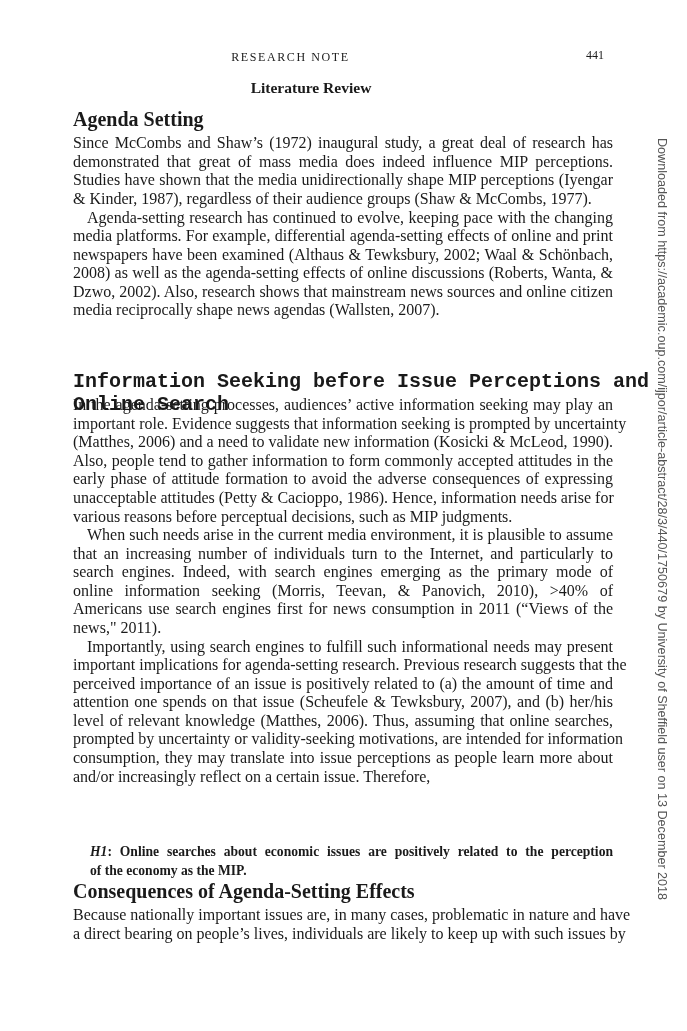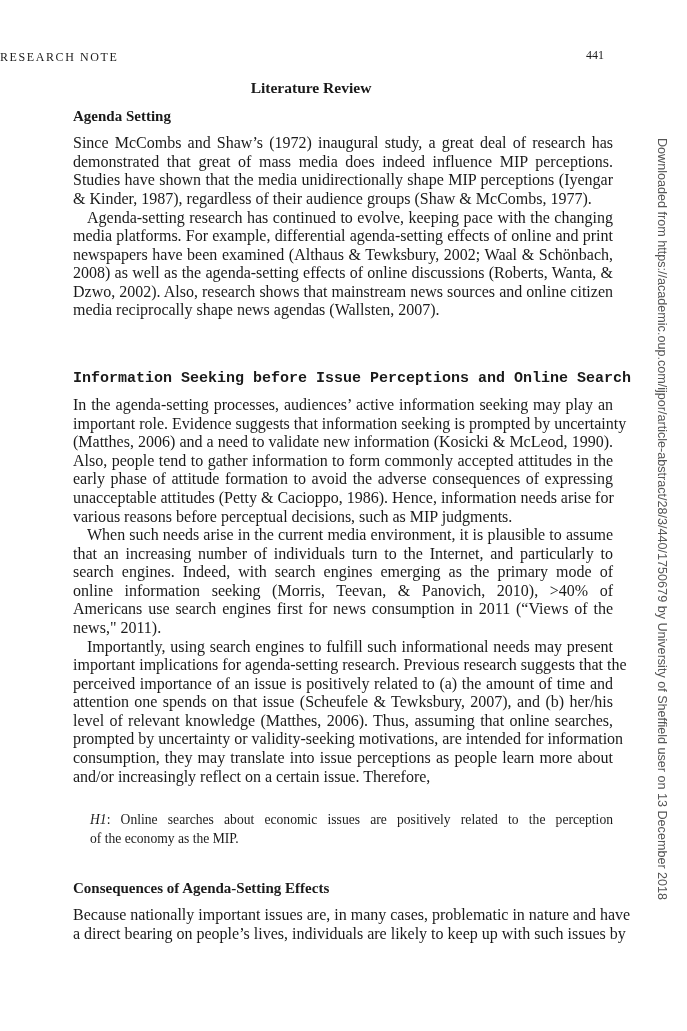--- a/index.html
+++ b/index.html
@@ -1,24 +1,24 @@
 <!DOCTYPE html>
 <html><head>
 <meta charset="utf-8">
 <style>
   html, body { margin: 0; padding: 0; background: #ffffff; }
   body { width: 687px; height: 1031px; position: relative; overflow: hidden;
          font-family: "Liberation Serif", "DejaVu Serif", serif; color: #1a1a1a; }
   .running-head { position: absolute; top: 50px; left: 0; width: 687px; height: 20px; }
-  .running-title { position: absolute; left: 0; width: 581px; top: 0; 
+  .running-title { position: absolute; left: 0; width: 581px; top: 0; text-align: center;
                    font-size: 12px; letter-spacing: 1.6px; }
   .page-number { position: absolute; left: 586px; top: -2px; font-size: 12px; }
   .section-title { position: absolute; top: 79px; left: 0; width: 622px; text-align: center;
                    font-weight: bold; font-size: 15.5px; }
-  .sub-heading { position: absolute; left: 73px; font-weight: bold; font-size: 15px; margin: 0; }
+  .sub-heading { position: absolute; left: 73px; font-weight: bold; font-size: 20px; margin: 0; }
   .para { position: absolute; left: 73px; width: 540px; font-size: 16px; line-height: 18.6px;
           text-align: justify; margin: 0; }
   .para .line { display: block; text-align: justify; text-align-last: justify; white-space: nowrap; }
   .para .line.last { text-align-last: left; }
   .para .indent { padding-left: 14px; }
   .hyp { position: absolute; left: 90px; width: 523px; font-size: 13.6px; line-height: 18.6px; margin: 0; }
   .hyp .line { display: block; text-align-last: justify; white-space: nowrap; }
   .hyp .line.last { text-align-last: left; }
   .hyp-label { font-style: italic; }
   .side-stamp { position: absolute; left: 653px; top: 138px; width: 16px; height: 756px; }
@@ -74,21 +74,21 @@
 <div class="para" style="top:637.5px;">
   <span class="line indent">Importantly, using search engines to fulfill such informational needs may present</span>
   <span class="line">important implications for agenda-setting research. Previous research suggests that the</span>
   <span class="line">perceived importance of an issue is positively related to (a) the amount of time and</span>
   <span class="line">attention one spends on that issue (Scheufele &amp; Tewksbury, 2007), and (b) her/his</span>
   <span class="line">level of relevant knowledge (Matthes, 2006). Thus, assuming that online searches,</span>
   <span class="line">prompted by uncertainty or validity-seeking motivations, are intended for information</span>
   <span class="line">consumption, they may translate into issue perceptions as people learn more about</span>
   <span class="line last">and/or increasingly reflect on a certain issue. Therefore,</span>
 </div>
-<div class="hyp" style="top:811px;">
+<div class="hyp" style="top:843px;font-weight:bold;">
   <span class="line"><span class="hyp-label">H1</span><span>: Online searches about economic issues are positively related to the perception</span></span>
   <span class="line last">of the economy as the MIP.</span>
 </div>
 
 <h2 class="sub-heading" style="top:880px;">Consequences of Agenda-Setting Effects</h2>
 <div class="para" style="top:906px;">
   <span class="line">Because nationally important issues are, in many cases, problematic in nature and have</span>
   <span class="line">a direct bearing on people’s lives, individuals are likely to keep up with such issues by</span>
 </div>
 

